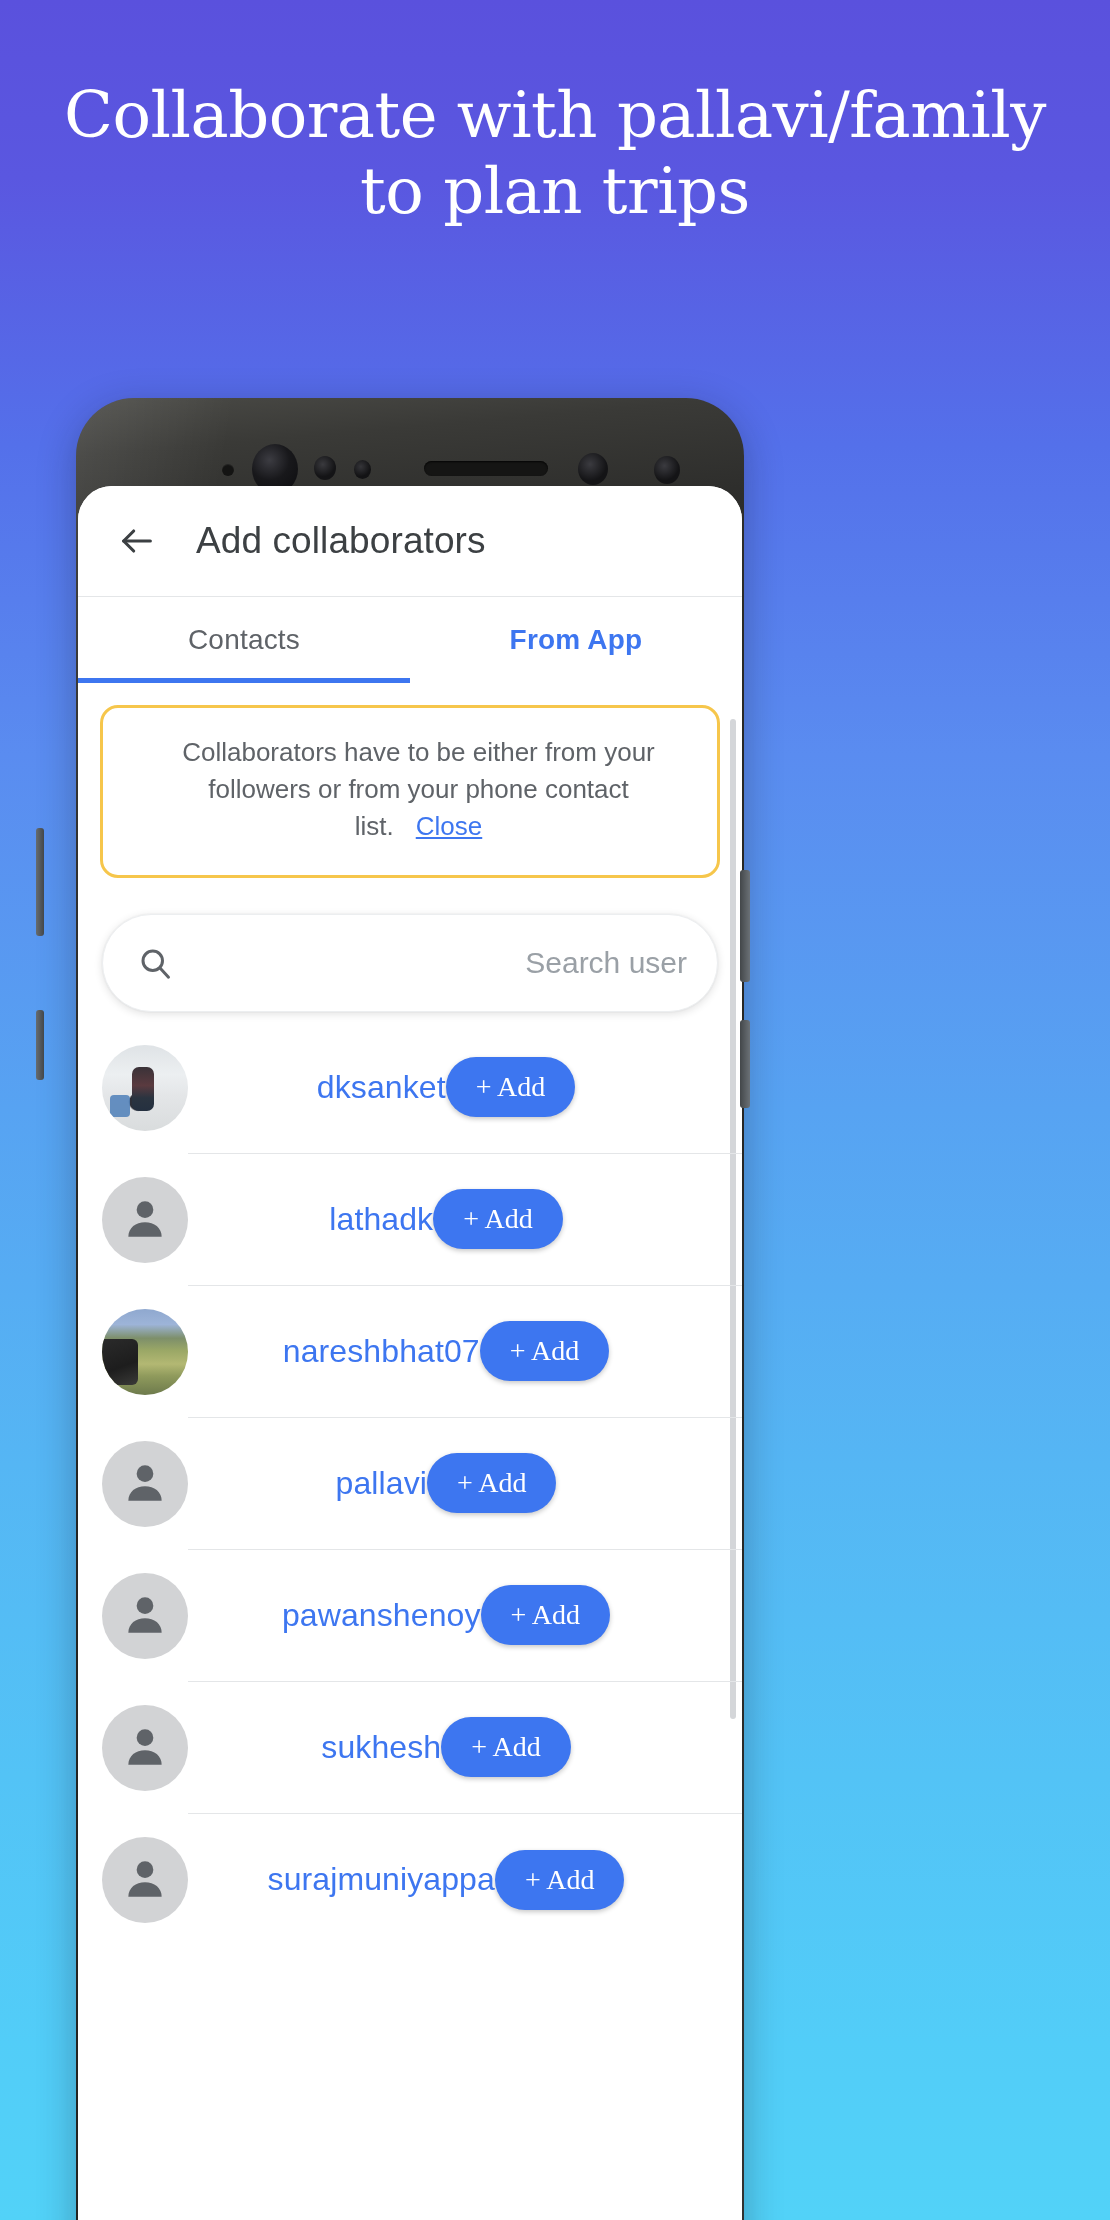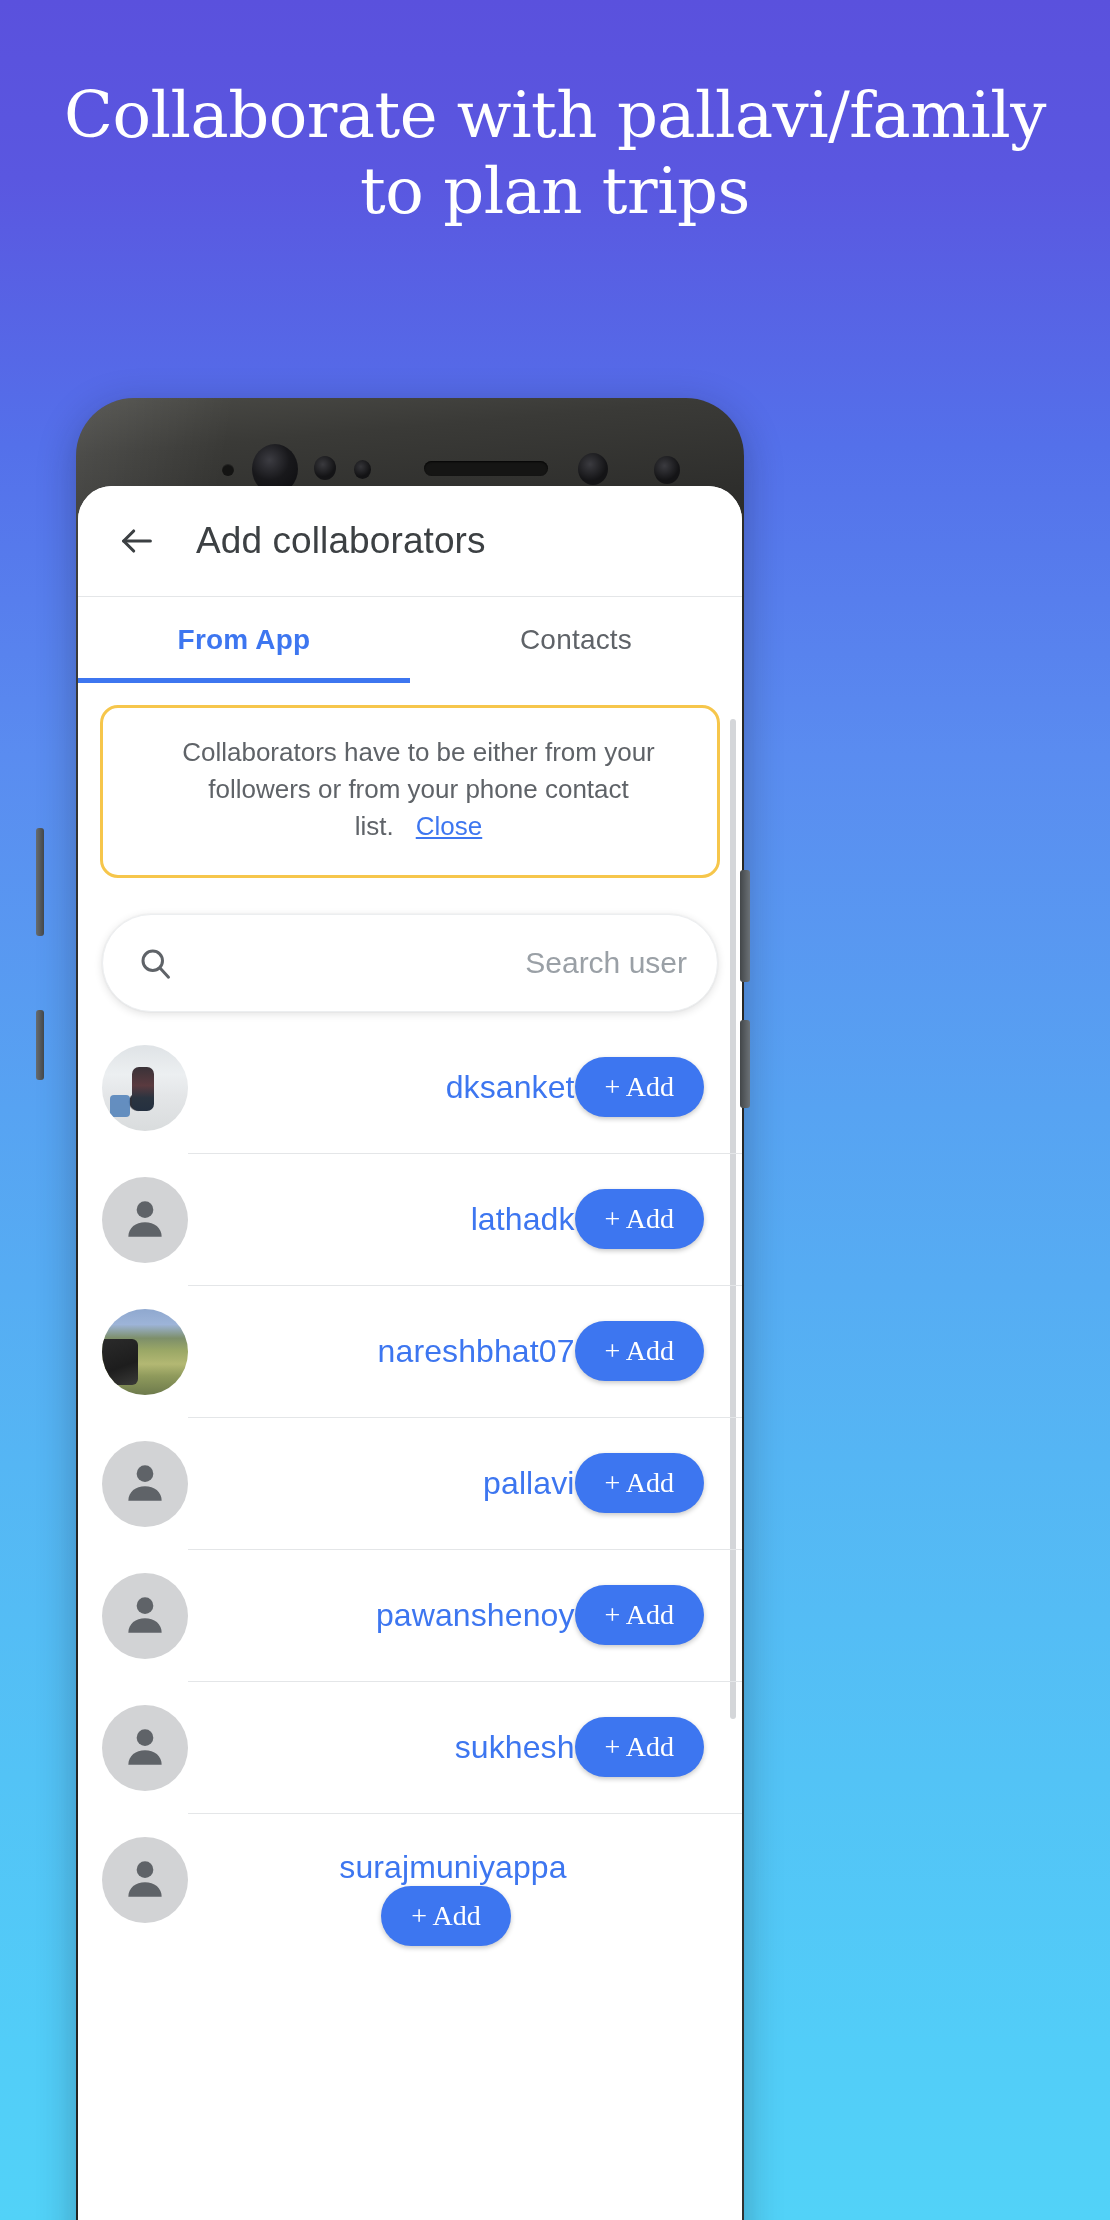--- a/index.html
+++ b/index.html
@@ -272,23 +272,23 @@
     border-radius: 6px;
     background: linear-gradient(160deg, #2b2b2b 0%, #1d1d1d 60%, #3a3a38 100%);
   }
   .user-body {
     flex: 1 1 auto;
     display: flex;
     align-items: center;
     height: 100%;
     padding-right: 24px;
     border-bottom: 1px solid #e4e6e8;
-    justify-content: flex-end;
-  }
-  .user-row:last-child .user-body { border-bottom: 0; flex-direction: column; }
+    justify-content: center;
+  }
+  .user-row:last-child .user-body { border-bottom: 0; }
   .username {
     font-size: 32px;
     color: #3d76f0;
     cursor: pointer;
     letter-spacing: 0.1px;
   }
   .add-btn {
     background: #3d76f0;
     color: #fff;
     border: 0;
@@ -327,22 +327,22 @@
             <line x1="20" y1="12" x2="4" y2="12"></line>
             <polyline points="10,6 4,12 10,18"></polyline>
           </svg>
         </span>
       </div>
       <div class="appbar-title">Add collaborators</div>
     </div>
     <div class="appbar-divider"></div>
 
     <div class="tabs">
+      <div class="tab">Contacts</div>
       <div class="tab active">From App</div>
-      <div class="tab">Contacts</div>
       <div class="tab-underline"></div>
     </div>
 
     <div class="content">
 
       <div class="scrollbar"></div>
 
       <div class="notice">
         <span class="notice-text">Collaborators have to be either from your followers or from your phone contact list.</span><span class="notice-close">Close</span>
       </div>

